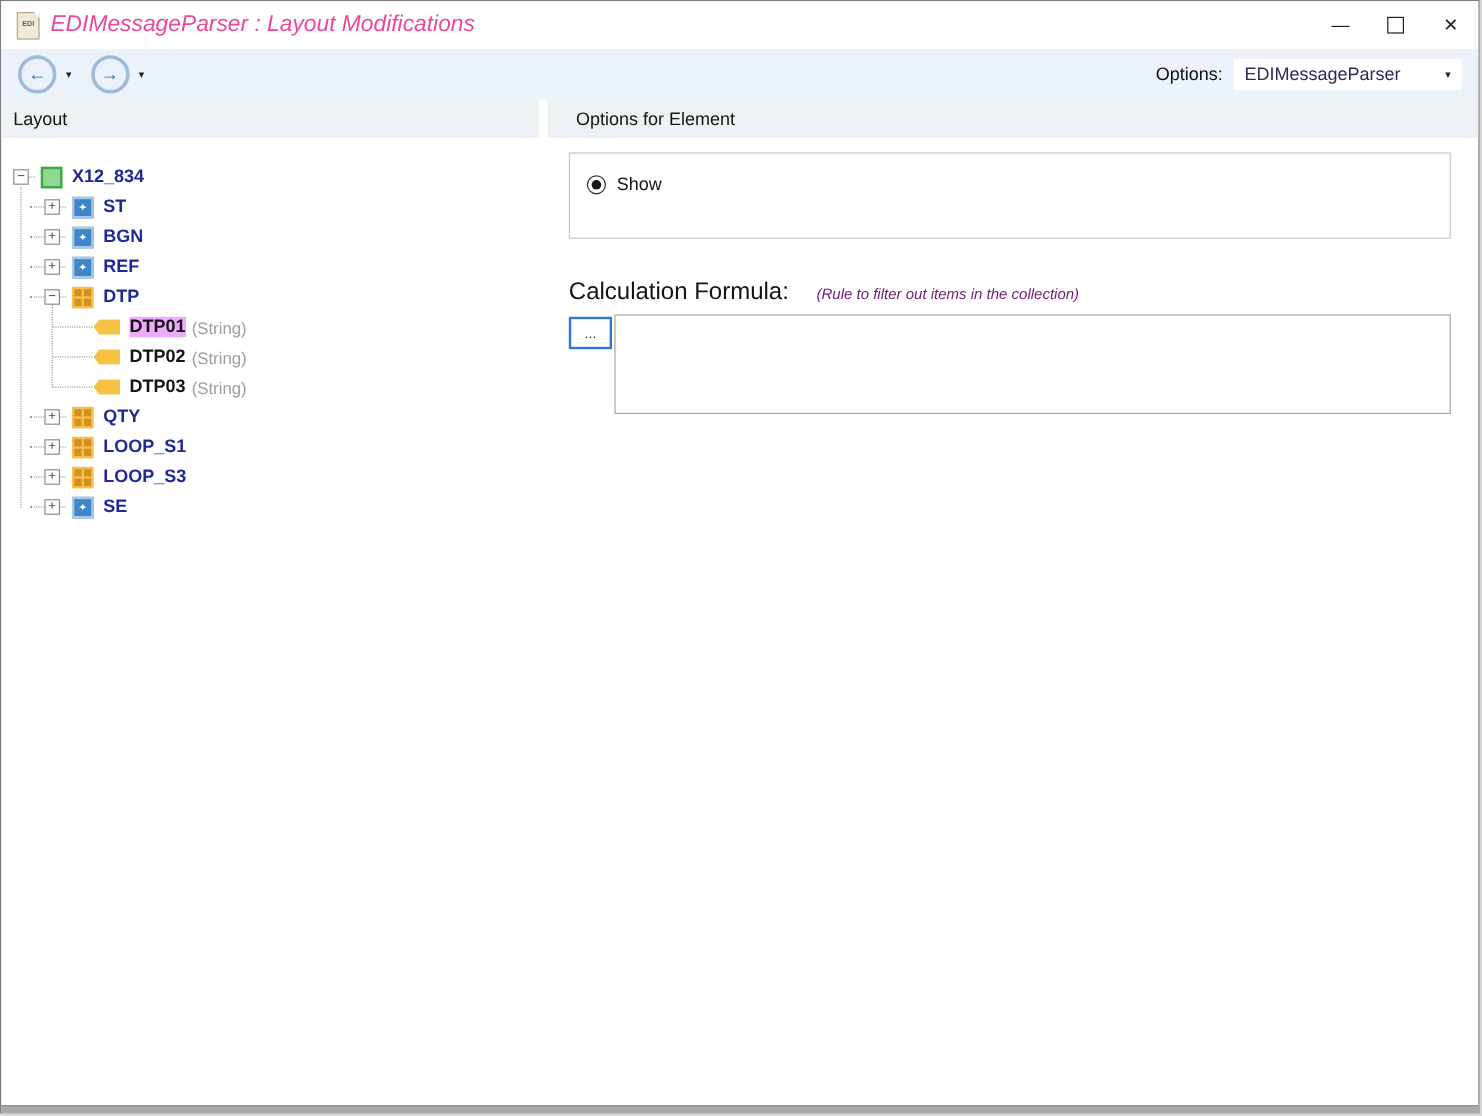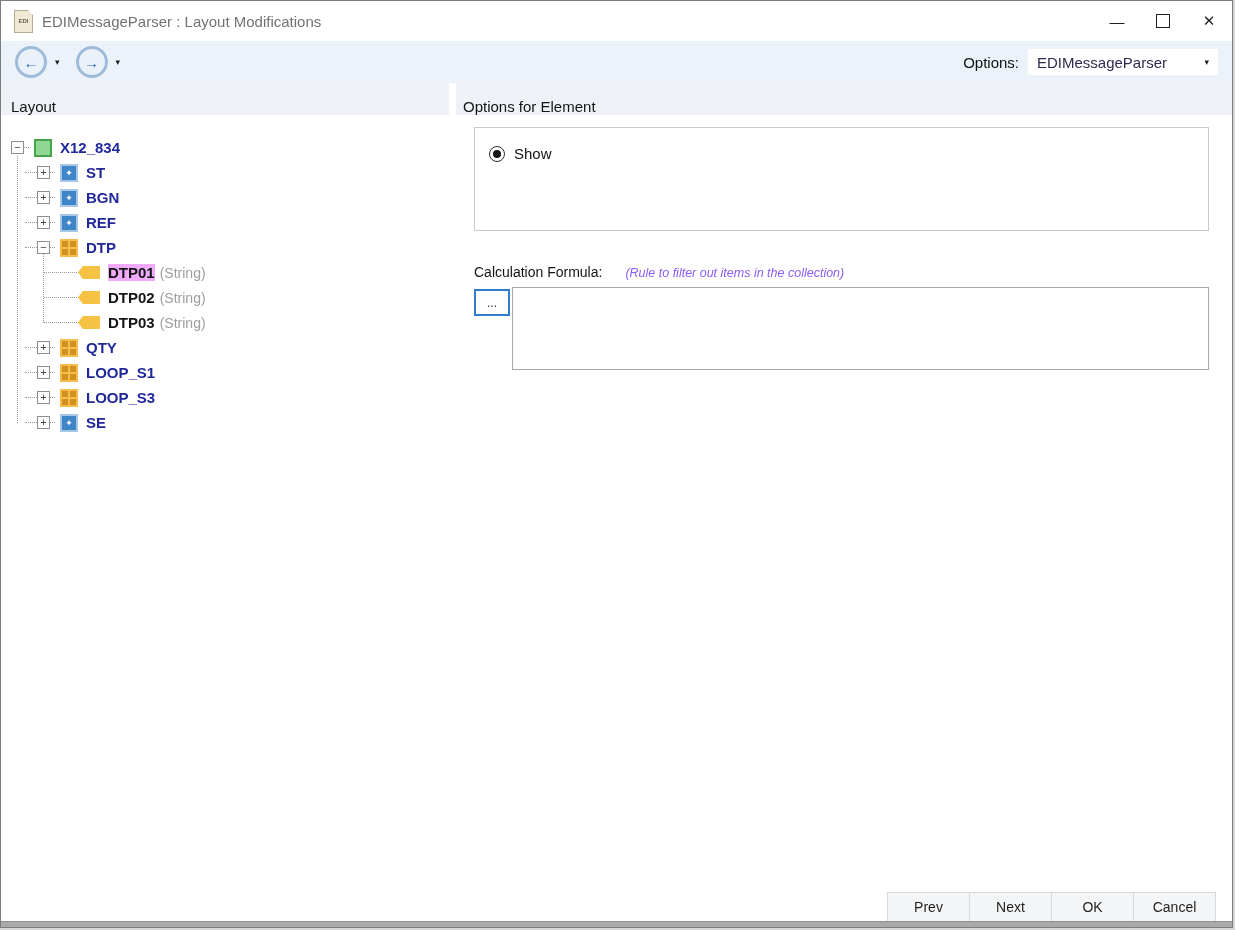--- a/index.html
+++ b/index.html
@@ -4,41 +4,41 @@
 <style>
   html,body{margin:0;padding:0;background:#d6d6d6;font-family:"Liberation Sans",sans-serif;}
   .window{position:relative;width:1233px;height:928px;background:#fff;border:1px solid #7c7c7c;box-sizing:border-box;overflow:hidden;}
   .window .bottom-strip{position:absolute;left:0;bottom:0;width:100%;height:5px;background:#a9a9a9;border-top:1px solid #8f8f8f;}
 
   
   .titlebar{height:40px;background:#fff;display:flex;align-items:center;padding-left:13px;}
   .doc-icon{width:17px;height:21px;background:#efe9d6;border:1px solid #b3ab90;display:flex;align-items:center;justify-content:center;
     font-size:6px;font-weight:bold;color:#6a624e;margin-right:9px;position:relative;}
   .doc-icon::after{content:"";position:absolute;top:-1px;right:-1px;width:0;height:0;border-left:5px solid transparent;border-top:5px solid #fff;}
-  .title{font-size:15px;color:#737373;}
+  .title{font-size:19px;color:#ec4899;font-style:italic;}
   .win-controls{margin-left:auto;display:flex;height:100%;}
   .win-btn{width:46px;display:flex;align-items:center;justify-content:center;font-size:15px;color:#1f1f1f;cursor:default;}
   .max-glyph{width:12px;height:12px;border:1px solid #1f1f1f;display:inline-block;}
 
   
   .toolbar{height:42px;background:#ecf2f9;display:flex;align-items:center;padding:0 14px;}
   .nav-btn{width:26px;height:26px;border-radius:50%;border:3px solid #9fbbda;background:#eaf1f9;color:#2d68ae;
     display:flex;align-items:center;justify-content:center;font-size:15px;font-weight:bold;line-height:1;}
   .caret{font-size:9px;color:#1f1f1f;}
   .nav-caret{margin:0 16px 0 8px;}
   .editing{margin-left:auto;display:flex;align-items:center;gap:9px;font-size:15px;color:#101010;}
   .combo{width:190px;height:26px;background:#fff;display:flex;align-items:center;padding:0 9px;box-sizing:border-box;
     font-size:15px;color:#2c2c50;}
   .combo .caret{margin-left:auto;}
 
   
-  .headers{height:32px;display:flex;background:#eef2f7;align-items:flex-end;font-size:15px;color:#141414;}
+  .headers{height:32px;display:flex;background:#eef2f7;align-items:center;font-size:15px;color:#141414;}
   .header-left{width:448px;padding-left:10px;box-sizing:border-box;}
   .header-gap{width:7px;height:100%;background:#fff;}
-  .header-right{flex:1;padding-left:7px;}
+  .header-right{flex:1;padding-left:24px;}
 
   
   .content{display:flex;height:770px;}
   .left-panel{width:455px;box-sizing:border-box;padding:8px 0 0 8px;}
   .right-panel{flex:1;box-sizing:border-box;padding:12px 23px 0 18px;}
 
   .check-row{display:flex;align-items:center;gap:9px;font-size:15px;color:#141414;}
   .checkbox{width:16px;height:16px;border:1px solid #4c4c4c;background:#fff;flex:none;}
 
   
@@ -59,30 +59,30 @@
     display:flex;align-items:center;justify-content:center;}
   .nicon.loop{width:18px;height:18px;background:#f6bd4b;padding:2px;display:grid;grid-template-columns:6px 6px;grid-template-rows:6px 6px;gap:2px;}
   .nicon.loop i{background:#d2911e;display:block;}
   .nicon.field{width:22px;height:13px;background:#f5c243;clip-path:polygon(0 50%,22% 0,100% 0,100% 100%,22% 100%);margin-left:1px;}
   .nlabel{font-size:15px;font-weight:bold;color:#20289a;white-space:nowrap;}
   .tree-row.field-row .nlabel{color:#141414;}
   .nlabel.selected{background:#f0abfc;}
   .nsuffix{font-size:14px;color:#9e9e9e;margin-left:5px;white-space:nowrap;}
 
   
-  .options-box{border:1px solid #c9c9c9;height:104px;box-sizing:border-box;padding:9px 0 0 14px;background:#fff;}
+  .options-box{border:1px solid #c9c9c9;height:72px;box-sizing:border-box;padding:9px 0 0 14px;background:#fff;}
   .radio-row{display:flex;align-items:center;gap:9px;height:33px;font-size:15px;color:#141414;}
   .radio{width:16px;height:16px;border-radius:50%;border:1px solid #2e2e2e;background:#fff;box-sizing:border-box;
     display:flex;align-items:center;justify-content:center;flex:none;}
   .radio .dot{width:8px;height:8px;border-radius:50%;background:#161616;display:none;}
   .radio.checked .dot{display:block;}
 
   .formula-head{margin-top:33px;display:flex;align-items:baseline;}
-  .formula-label{font-size:14px;color:#141414;}
-  .formula-note{font-size:12.5px;font-style:italic;color:#8b5cf6;margin-left:23px;}
+  .formula-label{font-size:20px;color:#141414;}
+  .formula-note{font-size:12.5px;font-style:italic;color:#701a75;margin-left:23px;}
   .formula-area{margin-top:7px;display:flex;align-items:flex-start;}
   .browse-btn{width:36px;height:27px;border:2px solid #2e7ccb;background:#fff;color:#333;font-size:12px;
     display:flex;align-items:center;justify-content:center;box-sizing:border-box;margin:2px 2px 0 0;flex:none;}
   .formula-input{flex:1;height:83px;border:1px solid #a8a8a8;background:#fff;box-sizing:border-box;}
 
   
   .footer{position:absolute;right:16px;bottom:5px;display:flex;}
   .footer-btn{width:83px;height:30px;background:#f4f5f6;border:1px solid #d7d8d9;font-size:14px;color:#1f1f1f;
     display:flex;align-items:center;justify-content:center;box-sizing:border-box;margin-left:-1px;font-family:"Liberation Sans",sans-serif;}
 </style>
@@ -254,21 +254,15 @@
         <span class="formula-label">Calculation Formula:</span>
         <span class="formula-note">(Rule to filter out items in the collection)</span>
       </div>
       <div class="formula-area">
         <span class="browse-btn">...</span>
         <div class="formula-input"></div>
       </div>
     </div>
   </div>
 
-  <div class="footer">
-      <button class="footer-btn">Prev</button>
-      <button class="footer-btn">Next</button>
-      <button class="footer-btn">OK</button>
-      <button class="footer-btn">Cancel</button>
-    </div>
 
   <div class="bottom-strip"></div>
 </div>
 
 </body></html>

